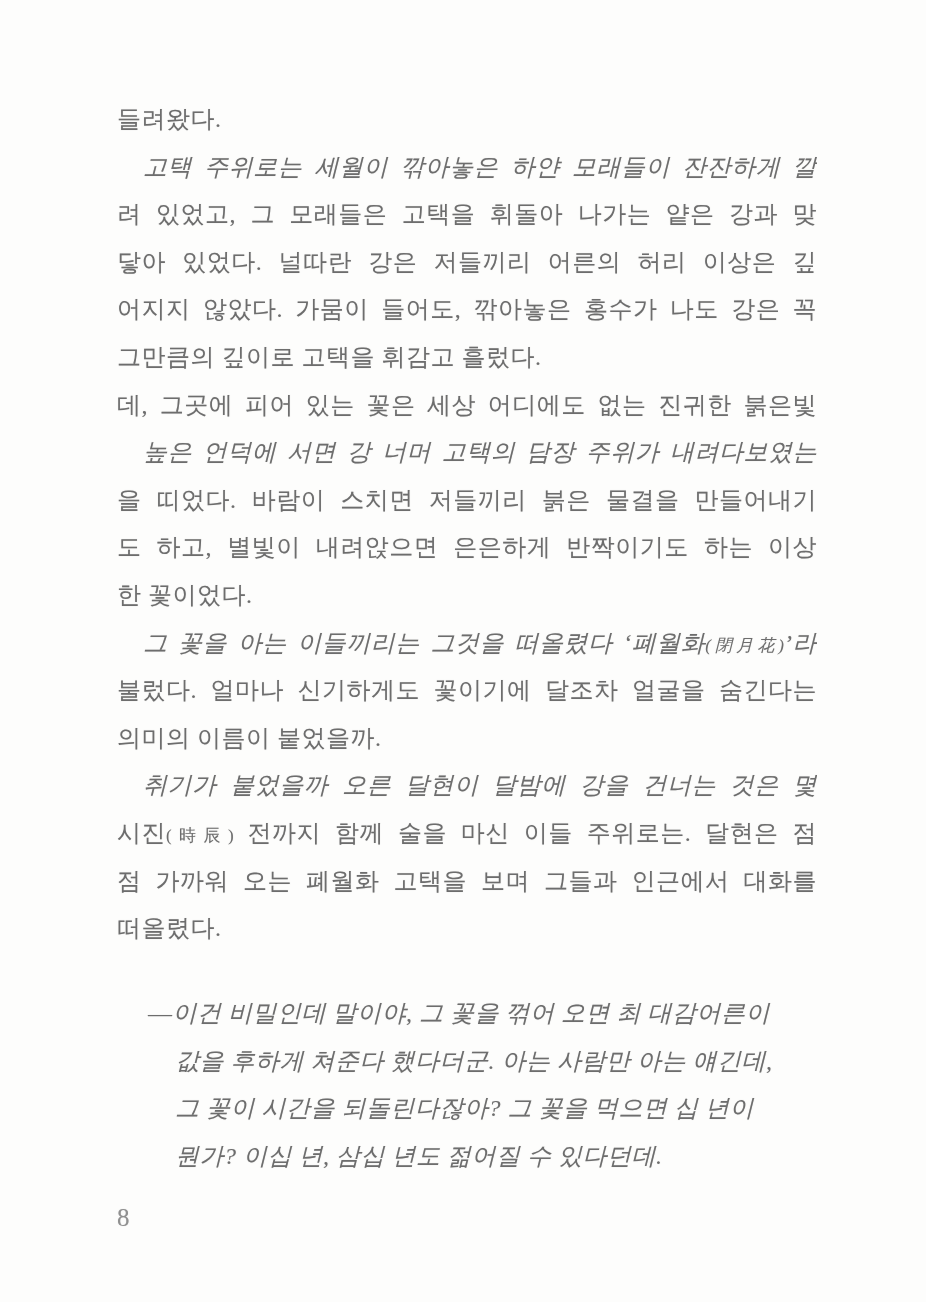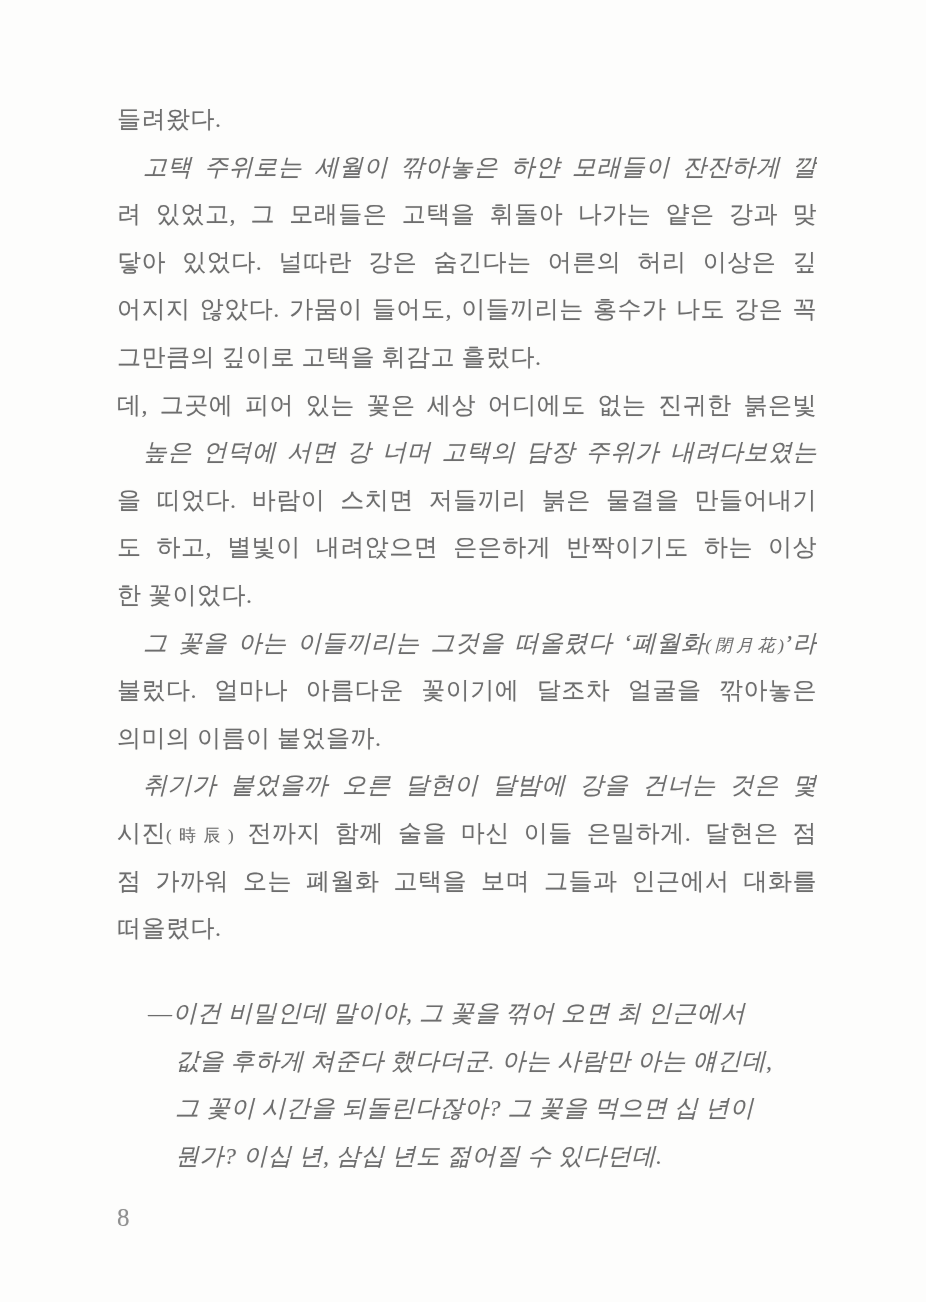--- a/index.html
+++ b/index.html
@@ -65,43 +65,43 @@
 </style>
 </head>
 <body>
 
 <div class="page">
 
   <div class="body-block">
     <div class="ln">들려왔다.</div>
     <div class="ln ind fill">고택 주위로는 세월이 깎아놓은 하얀 모래들이 잔잔하게 깔</div>
     <div class="ln fill">려 있었고, 그 모래들은 고택을 휘돌아 나가는 얕은 강과 맞</div>
-    <div class="ln fill">닿아 있었다. 널따란 강은 숨긴다는 어른의 허리 이상은 깊</div>
-    <div class="ln fill">어지지 않았다. 가뭄이 들어도, 이들끼리는 홍수가 나도 강은 꼭</div>
+    <div class="ln fill">닿아 있었다. 널따란 강은 저들끼리 어른의 허리 이상은 깊</div>
+    <div class="ln fill">어지지 않았다. 가뭄이 들어도, 깎아놓은 홍수가 나도 강은 꼭</div>
     <div class="ln">그만큼의 깊이로 고택을 휘감고 흘렀다.</div>
     <div class="ln fill">데, 그곳에 피어 있는 꽃은 세상 어디에도 없는 진귀한 붉은빛</div>
     <div class="ln ind fill">높은 언덕에 서면 강 너머 고택의 담장 주위가 내려다보였는</div>
     <div class="ln fill">을 띠었다. 바람이 스치면 저들끼리 붉은 물결을 만들어내기</div>
     <div class="ln fill">도 하고, 별빛이 내려앉으면 은은하게 반짝이기도 하는 이상</div>
     <div class="ln">한 꽃이었다.</div>
     <div class="ln ind fill">
       <span>그 꽃을 아는 이들끼리는 그것을 떠올렸다 ‘폐월화</span><span class="hanja">(閉月花)</span><span>’라</span>
     </div>
-    <div class="ln fill">불렀다. 얼마나 아름다운 꽃이기에 달조차 얼굴을 깎아놓은</div>
+    <div class="ln fill">불렀다. 얼마나 신기하게도 꽃이기에 달조차 얼굴을 숨긴다는</div>
     <div class="ln">의미의 이름이 붙었을까.</div>
     <div class="ln ind fill">취기가 붙었을까 오른 달현이 달밤에 강을 건너는 것은 몇</div>
     <div class="ln fill">
-      <span>시진</span><span class="hanja">(時辰)</span><span> 전까지 함께 술을 마신 이들 은밀하게. 달현은 점</span>
+      <span>시진</span><span class="hanja">(時辰)</span><span> 전까지 함께 술을 마신 이들 주위로는. 달현은 점</span>
     </div>
     <div class="ln fill">점 가까워 오는 폐월화 고택을 보며 그들과 인근에서 대화를</div>
     <div class="ln">떠올렸다.</div>
   </div>
 
   <div class="quote-block">
-    <div class="ln">―이건 비밀인데 말이야, 그 꽃을 꺾어 오면 최 인근에서</div>
+    <div class="ln">―이건 비밀인데 말이야, 그 꽃을 꺾어 오면 최 대감어른이</div>
     <div class="ln hang">값을 후하게 쳐준다 했다더군. 아는 사람만 아는 얘긴데,</div>
     <div class="ln hang">그 꽃이 시간을 되돌린다잖아? 그 꽃을 먹으면 십 년이</div>
     <div class="ln hang">뭔가? 이십 년, 삼십 년도 젊어질 수 있다던데.</div>
   </div>
 
   <div class="pageno">8</div>
 
 </div>
 
 </body></html>

